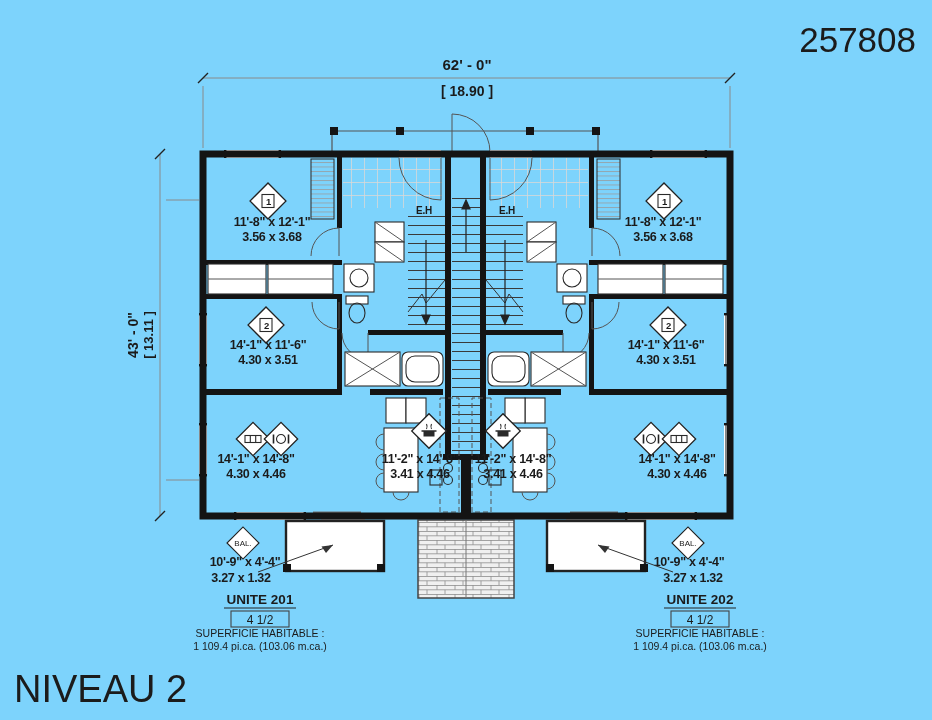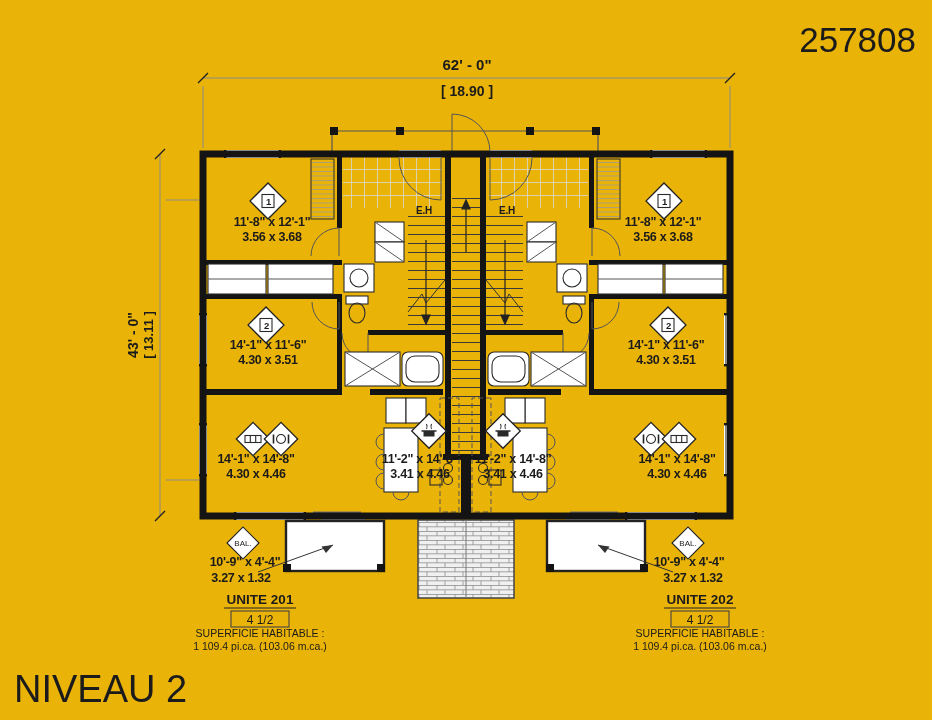--- a/index.html
+++ b/index.html
@@ -1,16 +1,16 @@
 <!DOCTYPE html>
 <html><head>
 <meta charset="utf-8">
 <style>
   html,body{margin:0;padding:0;background:#fff;}
-  #stage{position:relative;width:932px;height:720px;background:#eab308;overflow:hidden;
+  #stage{position:relative;width:932px;height:720px;background:#7dd3fc;overflow:hidden;
          font-family:"Liberation Sans","DejaVu Sans",sans-serif;}
   svg{position:absolute;left:0;top:0;}
   text{fill:#1b1b1b;}
   .dimtxt{font-weight:bold;}
   .roomtxt{font-weight:bold;letter-spacing:-0.3px;}
   .wall{fill:#141414;}
   .thin{stroke:#2a2a2a;stroke-width:1.1;fill:#fff;}
   .thinnf{stroke:#2a2a2a;stroke-width:1.1;fill:none;}
   .arc{stroke:#555;stroke-width:1;fill:none;}
   .gray{stroke:#8a8a8a;stroke-width:1;fill:none;}

